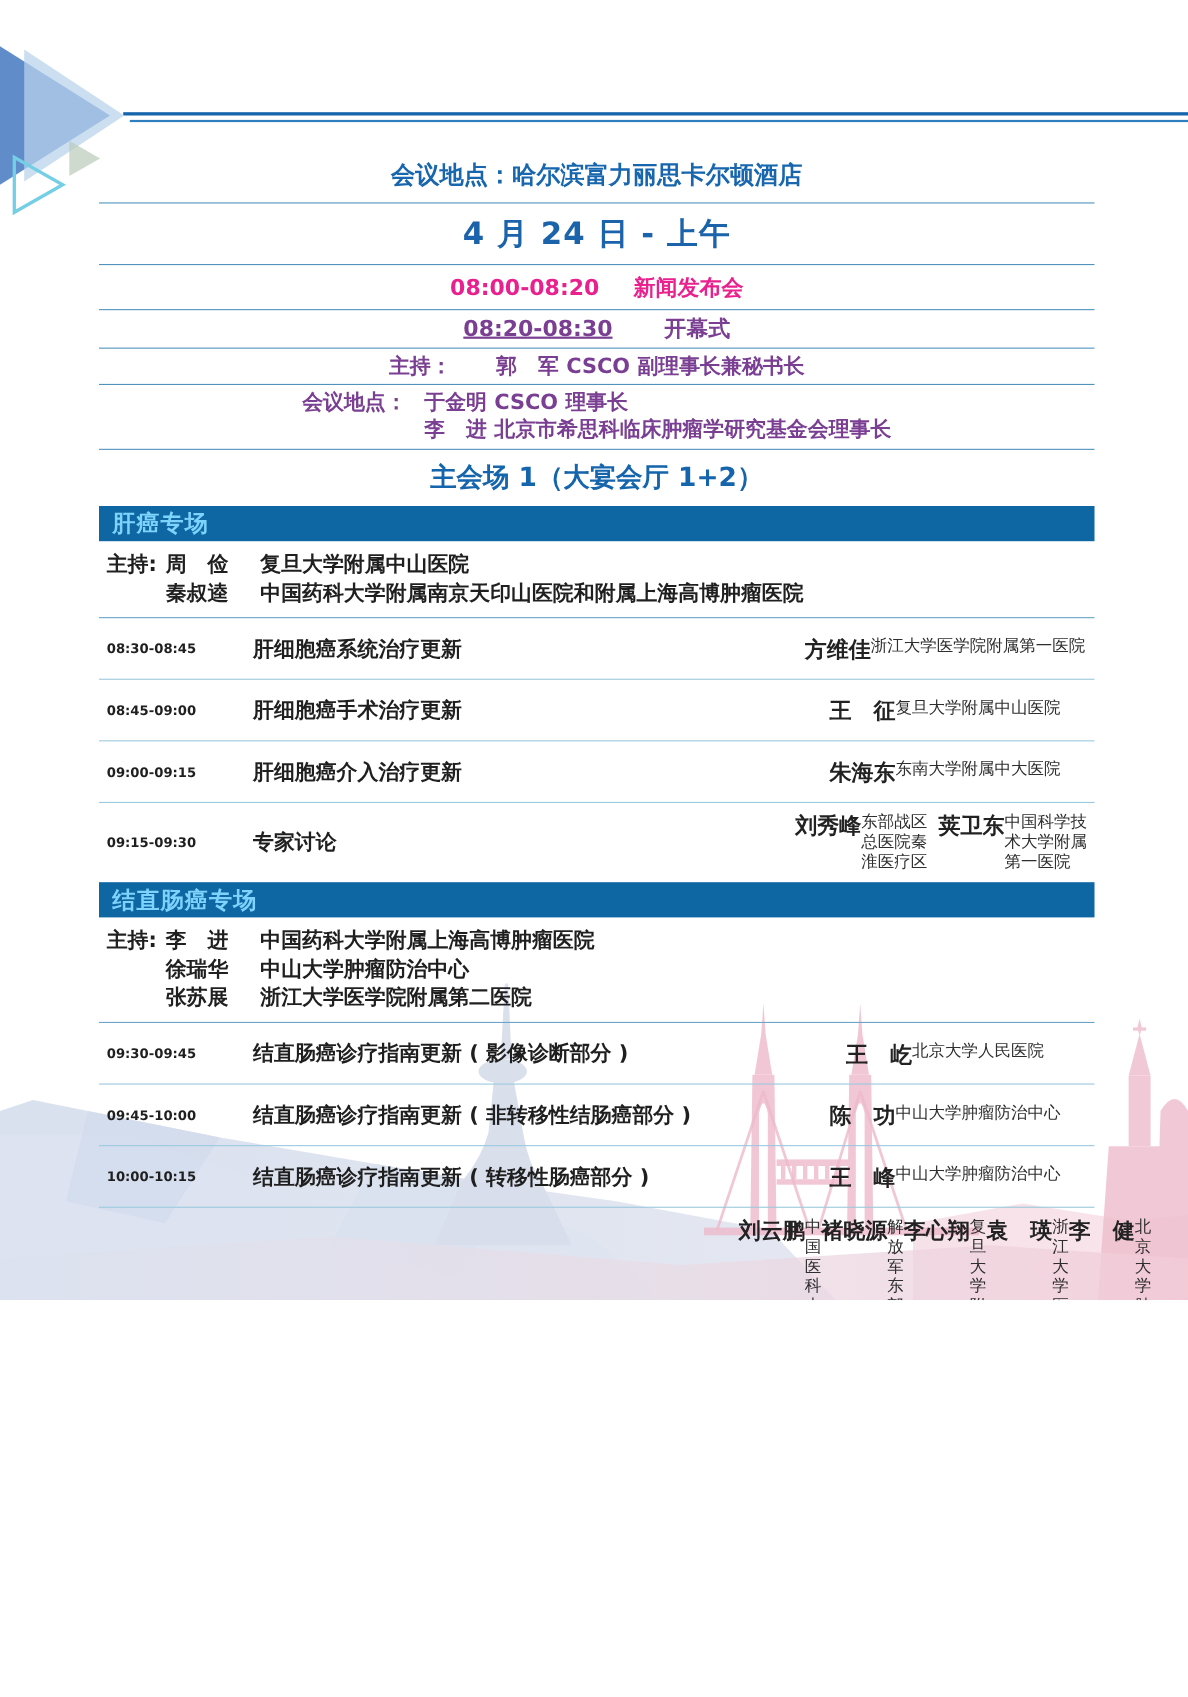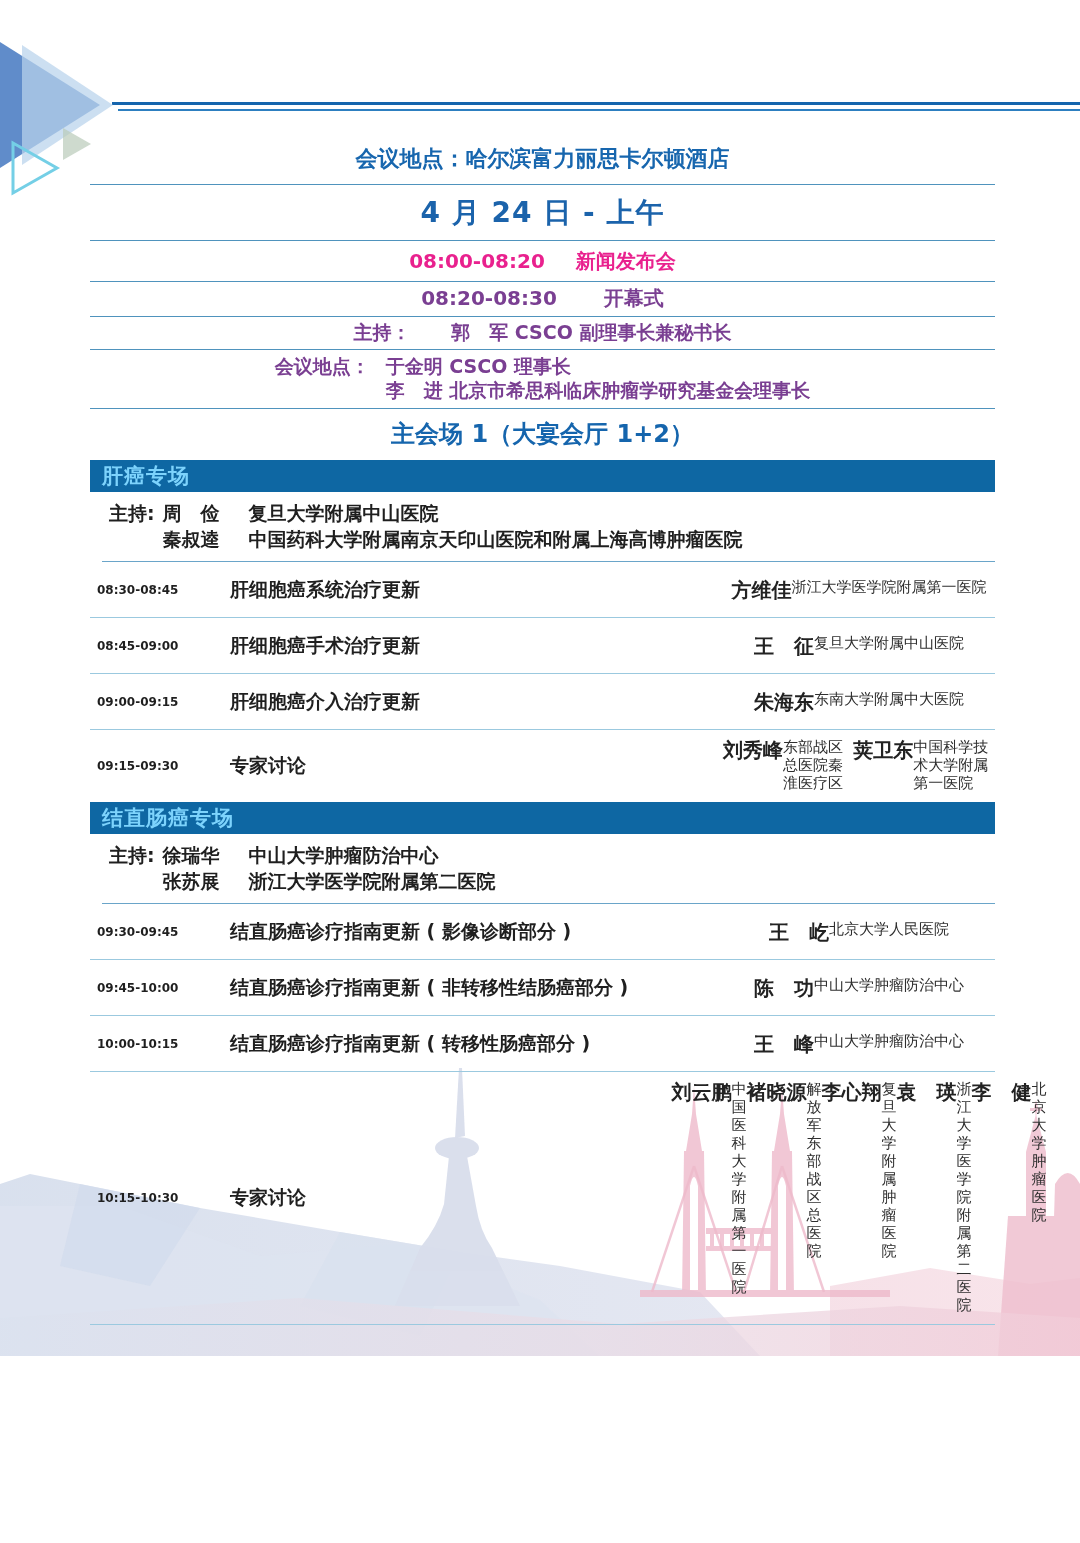--- a/index.html
+++ b/index.html
@@ -1,55 +1,55 @@
 <!DOCTYPE html>
 <html><head>
 <meta charset="utf-8">
 <style>
   :root{
     --blue:#1766ae; --bar-blue:#0e67a3; --magenta:#e9218e; --purple:#7a3f92;
     --line-steel:#4f93bd; --line-light:#9bc9df; --ink:#1f1f1f;
   }
   *{margin:0;padding:0;box-sizing:border-box;}
   body{background:#ffffff;font-family:"DejaVu Sans","Liberation Sans",sans-serif;}
-  .page{position:relative;width:1080px;height:1356px;background:#fff;overflow:hidden;}
+  .page{position:relative;width:1080px;height:1182px;background:#fff;overflow:hidden;}
 
   
   .corner-svg{position:absolute;left:0;top:0;z-index:2;}
   .dline1{position:absolute;left:112px;right:0;top:102px;height:3px;background:#1565ad;z-index:1;}
   .dline2{position:absolute;left:118px;right:0;top:109px;height:2px;background:#2d7fc0;z-index:1;}
 
   
   .city-svg{position:absolute;left:0;bottom:0;z-index:0;}
 
   .content{position:absolute;left:90px;width:905px;top:138px;z-index:3;}
 
   .venue{padding:6px 0 10px;text-align:center;font-size:22px;font-weight:bold;color:var(--blue);
          border-bottom:1px solid var(--line-steel);}
   .date-heading{padding:9px 0 8px;text-align:center;font-size:28px;font-weight:bold;color:#1b63ab;
          border-bottom:1px solid var(--line-steel);letter-spacing:1px;}
   .press-row{padding:7px 0 6px;text-align:center;font-size:20px;font-weight:bold;color:var(--magenta);
          border-bottom:1px solid var(--line-steel);}
   .press-row .t{margin-right:24px;}
   .ceremony-row{padding:3px 0 4px;text-align:center;font-size:20px;font-weight:bold;color:var(--purple);
          border-bottom:1px solid var(--line-steel);}
-  .ceremony-row .t{margin-right:40px;}
+  .ceremony-row .t{margin-right:40px;text-decoration:underline;}
   .host-row{padding:3px 0 3px;text-align:center;font-size:19px;font-weight:bold;color:var(--purple);
          border-bottom:1px solid var(--line-steel);}
   .host-row .lbl{margin-right:34px;}
   .speech-row{padding:4px 0 6px;display:flex;justify-content:center;align-items:flex-start;
          font-size:19px;font-weight:bold;color:var(--purple);border-bottom:1px solid var(--line-steel);}
   .speech-row .lbl{margin-right:16px;line-height:24px;}
   .speech-row .lines div{line-height:24px;text-align:left;}
   .hall-heading{padding:9px 0 10px;text-align:center;font-size:24px;font-weight:bold;color:#1565ad;}
 
   .session-bar{height:32px;background:var(--bar-blue);color:#7dd3fc;display:flex;align-items:center;
          padding-left:12px;font-size:21px;font-weight:bold;letter-spacing:1px;}
   .chairs{display:flex;align-items:flex-start;padding:8px 0 9px 7px;font-size:19px;font-weight:600;
-         color:var(--ink);border-bottom:1px solid #6aa5c9;margin-left:12px;}
+         color:var(--ink);border-bottom:1px solid #6aa5c9;}
   .chair-label{margin-right:8px;line-height:26px;}
   .chair-line{line-height:26px;display:flex;align-items:center;}
   .chair-name{display:inline-block;min-width:78px;margin-right:8px;white-space:pre;}
 
   .row{display:grid;grid-template-columns:133px 1fr 272px;align-items:center;
        padding:8px 0 8px 7px;border-bottom:1px solid var(--line-light);min-height:56px;}
   .row.no-border{border-bottom:none;}
   .row-time{font-size:12px;font-weight:600;color:var(--ink);}
   .row-topic{font-size:19px;font-weight:700;color:var(--ink);}
   .row-speakers{display:flex;flex-direction:row;justify-content:center;}
@@ -218,20 +218,24 @@
         <div class="sp-affil">中国科学技术大学附属第一医院</div>
       </div>
     </div>
 
     <div class="session-bar">结直肠癌专场</div>
 
     <div class="chairs">
       <div class="chair-label">主持:</div>
       <div>
         <div class="chair-line">
+          <span class="chair-name">李　进</span>
+          <span>中国药科大学附属上海高博肿瘤医院</span>
+        </div>
+        <div class="chair-line">
           <span class="chair-name">徐瑞华</span>
           <span>中山大学肿瘤防治中心</span>
         </div>
         <div class="chair-line">
           <span class="chair-name">张苏展</span>
           <span>浙江大学医学院附属第二医院</span>
         </div>
       </div>
     </div>
 

